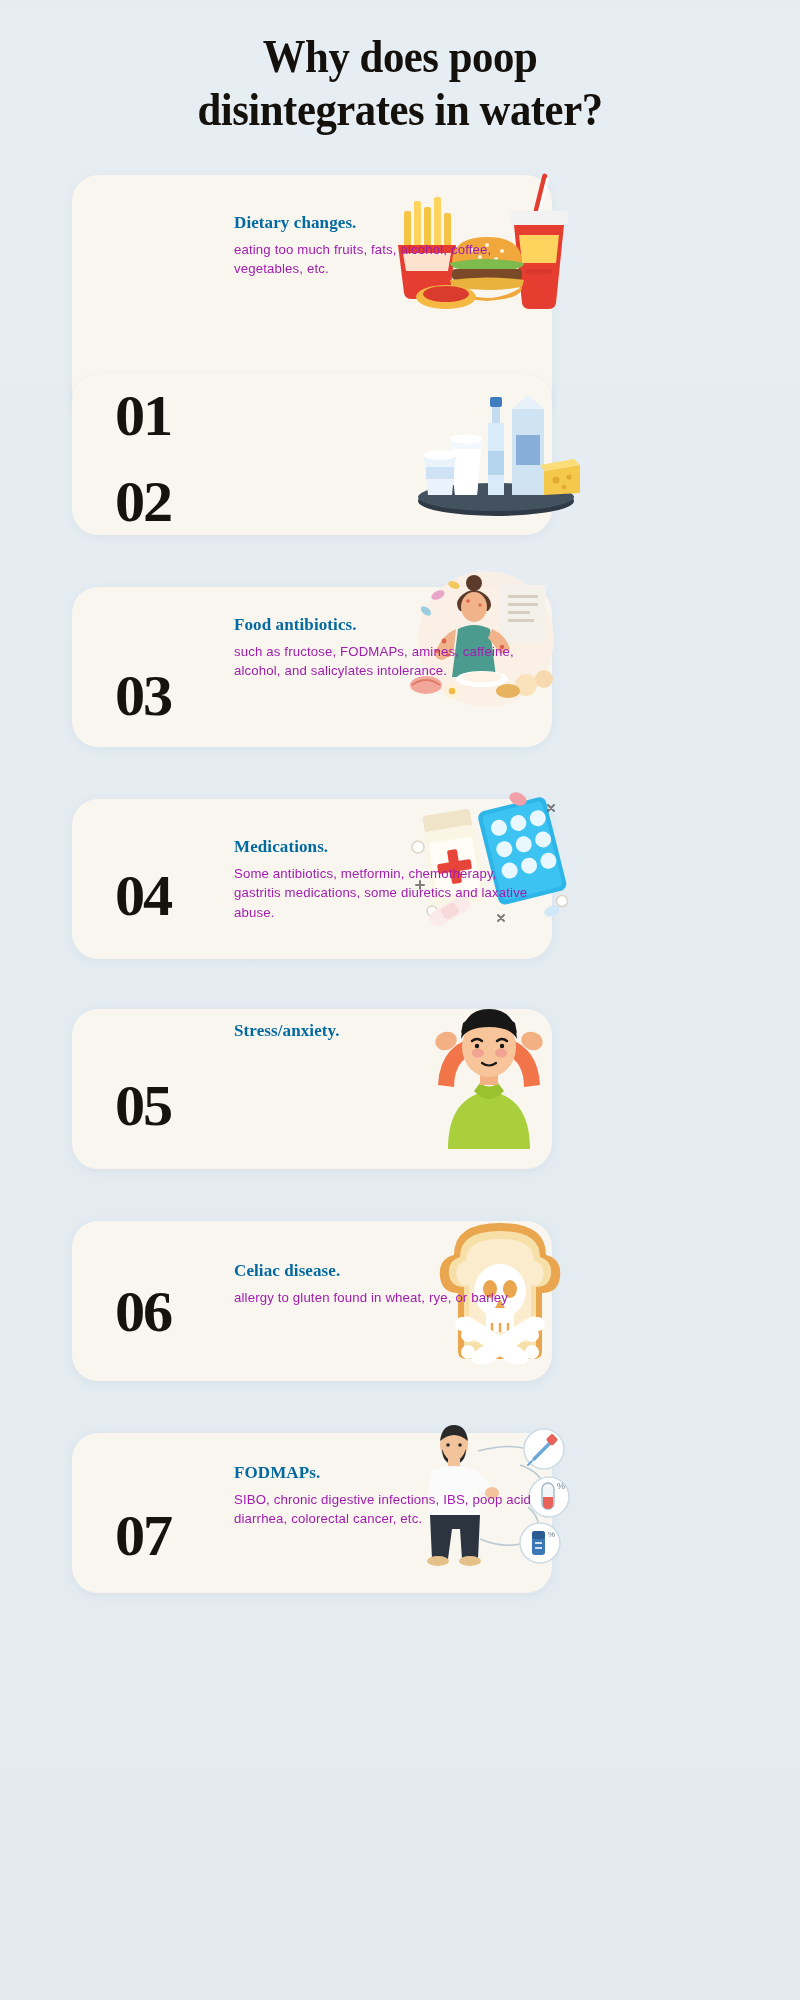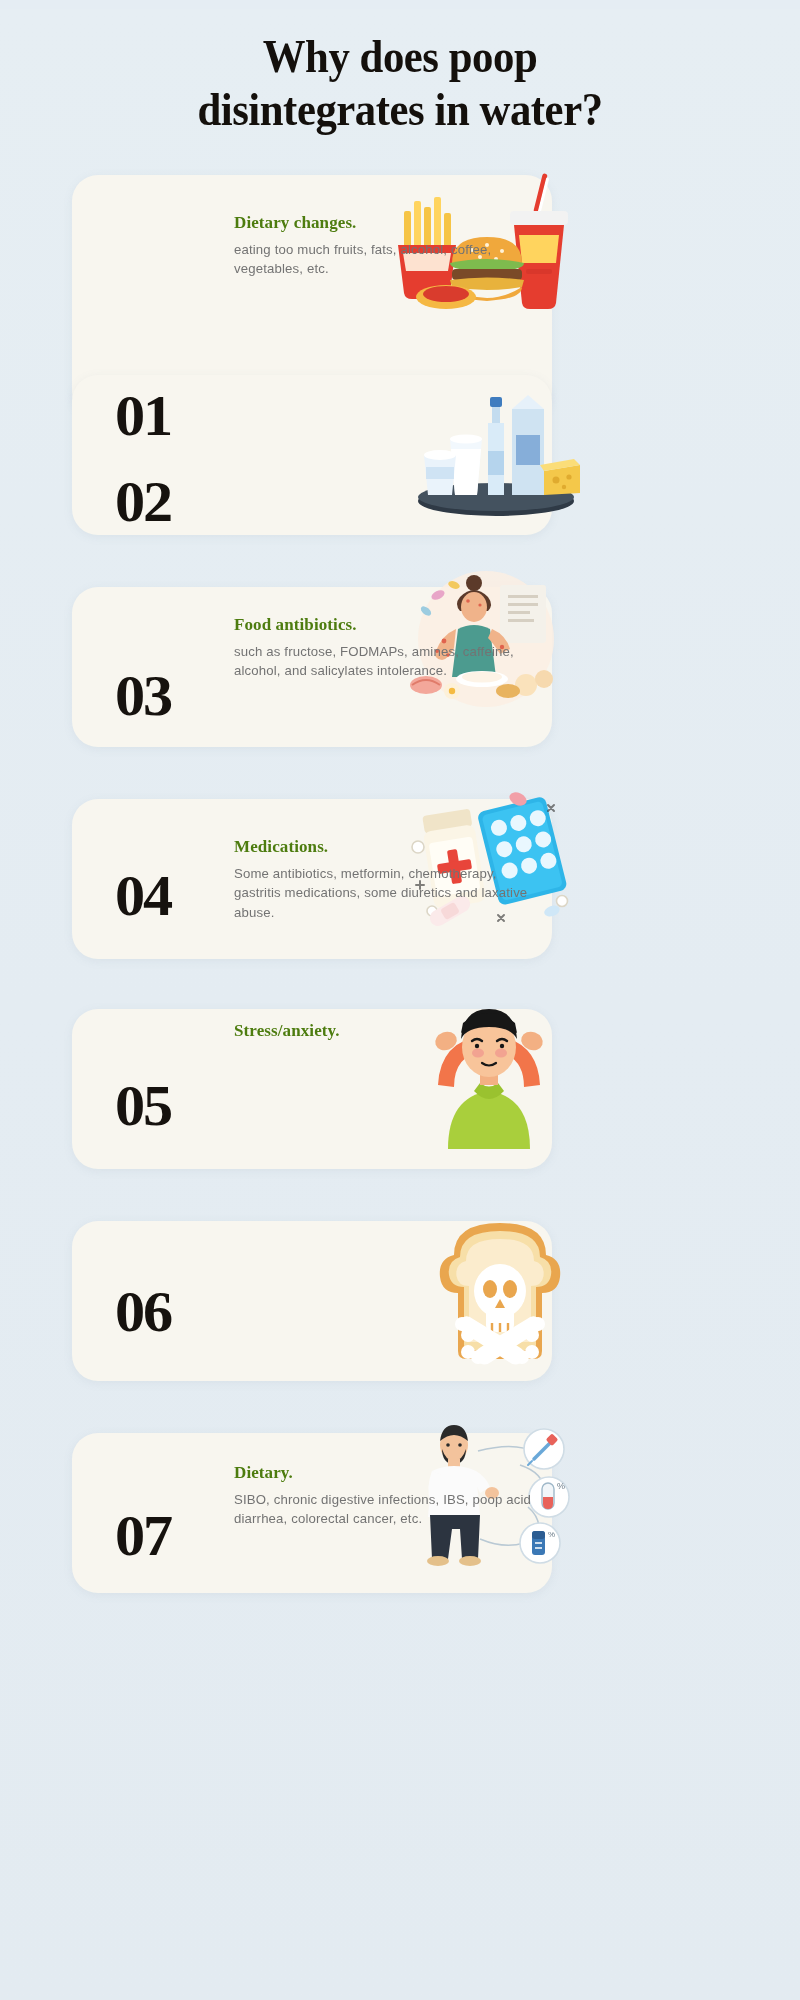--- a/index.html
+++ b/index.html
@@ -51,29 +51,29 @@
     letter-spacing: -2px;
     color: #16120e;
     z-index: 6;
     transform: scaleX(1.04);
   }
   .txt { position: absolute; left: 162px; width: 300px; z-index: 5; }
   .h {
     font-family: "Liberation Serif", "DejaVu Serif", serif;
     font-weight: bold;
     font-size: 17px;
-    color: #4d7c0f;
+    color: #0369a1;
     margin-bottom: 7px;
     letter-spacing: 0.1px;
   }
   .b {
     font-family: "Liberation Sans", sans-serif;
     font-size: 13.2px;
     line-height: 1.47;
-    color: #737373;
+    color: #a21caf;
     letter-spacing: 0.15px;
   }
   .art {
     position: absolute;
     z-index: 4;
     pointer-events: none;
   }
   svg { display: block; overflow: visible; }
 </style>
 </head>
@@ -331,20 +331,24 @@
           <circle cx="128" cy="131" r="7"></circle>
             <circle cx="122" cy="142" r="7"></circle>
           <circle cx="58" cy="159" r="7"></circle>
             <circle cx="68" cy="164" r="7"></circle>
           <circle cx="122" cy="159" r="7"></circle>
             <circle cx="112" cy="164" r="7"></circle>
         </g>
       </svg>
     </div>
     <div class="num" style="top:62px;">06</div>
+    <div class="txt" style="top:40px;">
+      <div class="h">Celiac disease.</div>
+      <div class="b">allergy to gluten found in wheat, rye, or barley</div>
+    </div>
   </div>
 
   <div class="card" style="top:1424px;height:160px;">
     <div class="art" style="right:-30px;top:-18px;">
       <svg width="180" height="160" viewBox="0 0 180 160">
 
         <g stroke="#b9c9d4" stroke-width="1.6" fill="none">
           <path d="M76 36 q38 -10 58 2"></path>
           <path d="M118 50 q24 8 24 26"></path>
           <path d="M126 92 q14 12 10 28"></path>
@@ -385,18 +389,18 @@
           <circle cx="138" cy="128" r="20" fill="#fff" stroke="#cfdce5" stroke-width="1.6"></circle>
           <rect x="130" y="116" width="13" height="24" rx="3" fill="#3b78b5"></rect>
           <rect x="130" y="116" width="13" height="8" rx="3" fill="#2c5d92"></rect>
           <path d="M133 128 l7 0 M133 133 l7 0" stroke="#fff" stroke-width="1.4"></path>
           <text x="146" y="122" font-family="Liberation Sans, sans-serif" font-size="8" fill="#6a7b88">%</text>
         </g>
       </svg>
     </div>
     <div class="num" style="top:74px;">07</div>
     <div class="txt" style="top:30px;">
-      <div class="h">Dietary.</div>
+      <div class="h">FODMAPs.</div>
       <div class="b">SIBO, chronic digestive infections, IBS, poop acid diarrhea, colorectal cancer, etc.</div>
     </div>
   </div>
 
 </div>
 
 </body></html>

